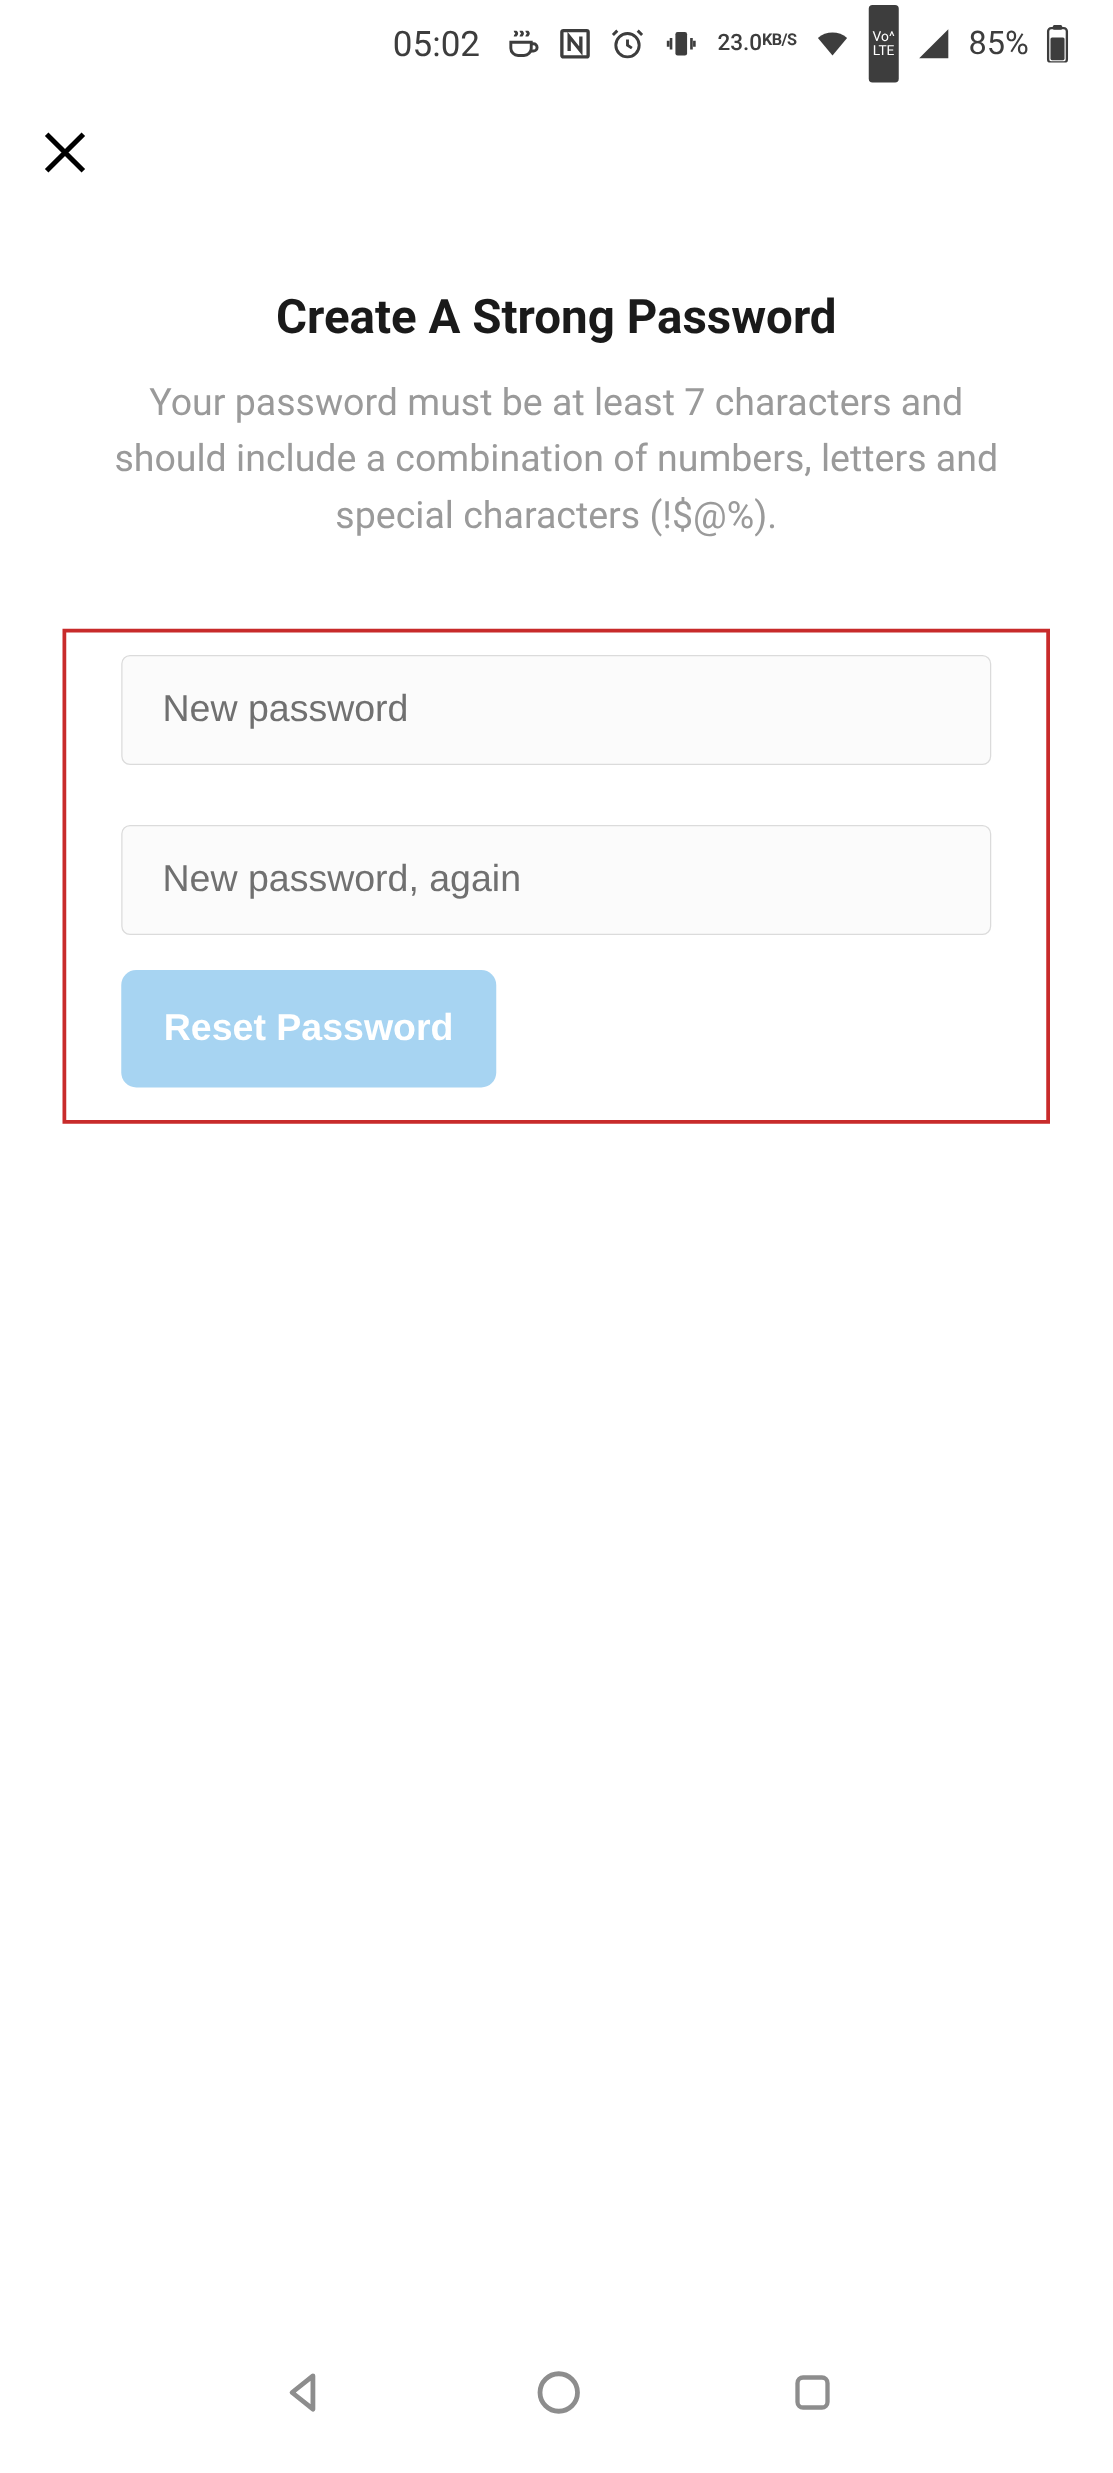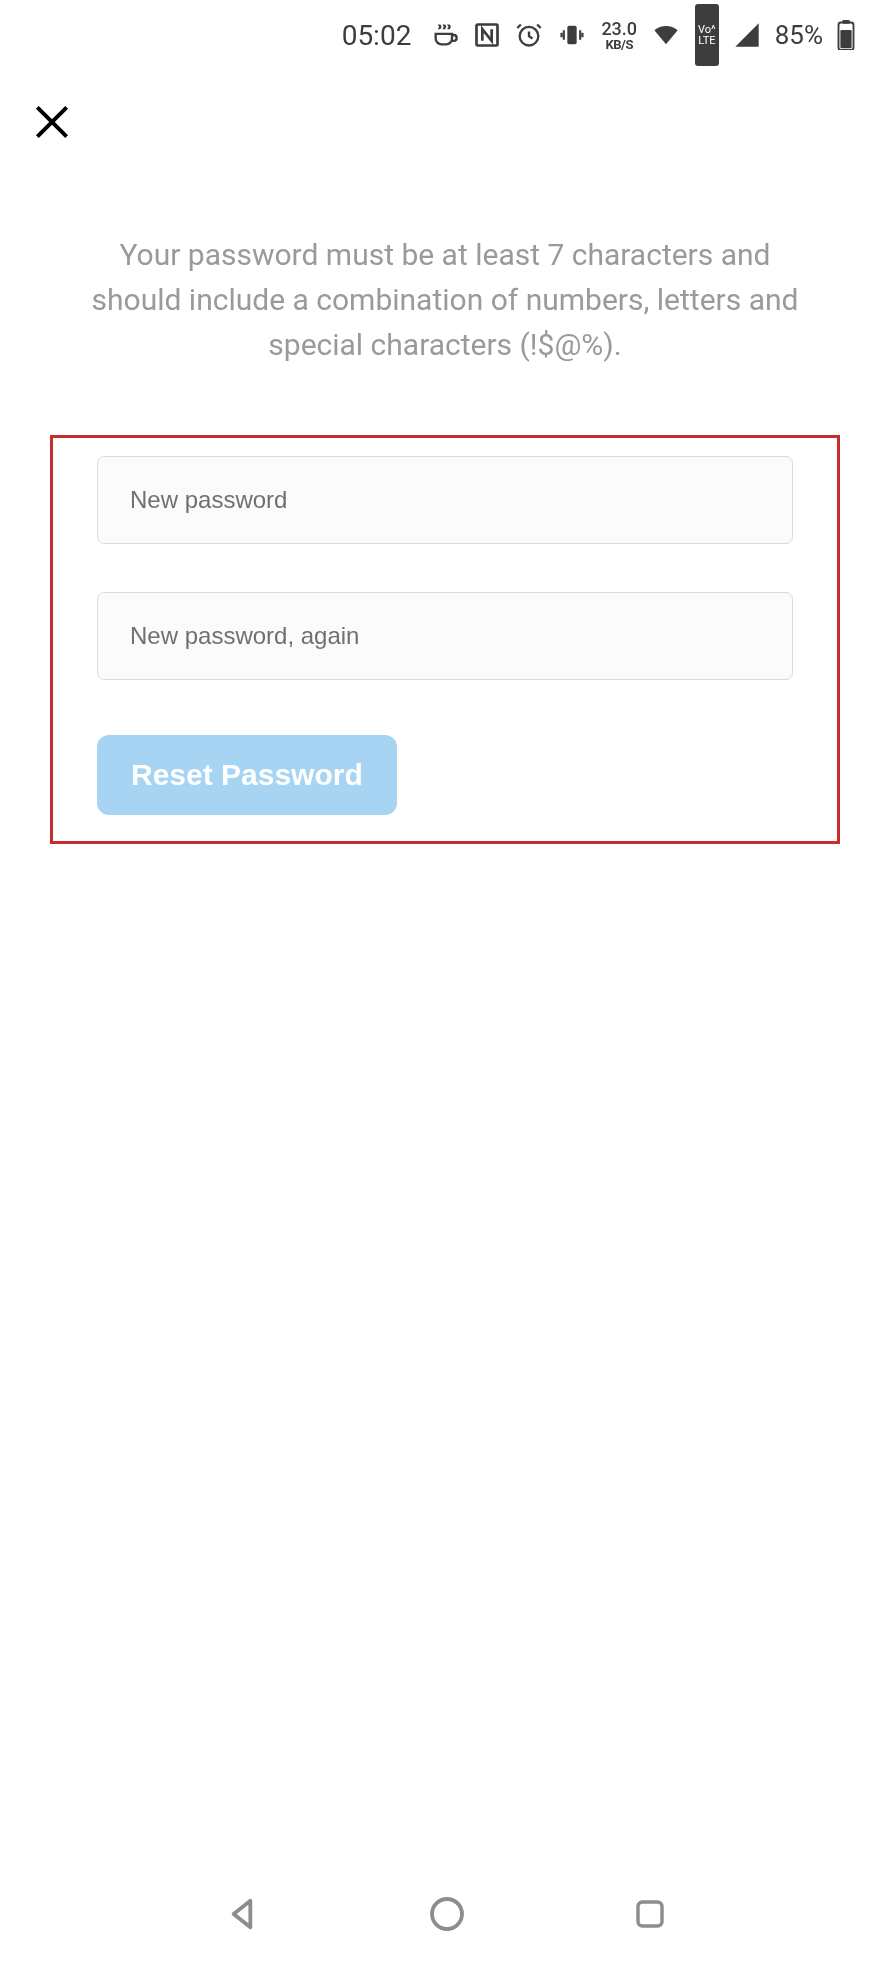--- a/index.html
+++ b/index.html
@@ -38,22 +38,21 @@
     .status-icon {
       display: inline-flex;
       align-items: center;
       justify-content: center;
       color: #3d3d3d;
     }
     .kbs-text {
       font-size: 14px;
       line-height: 1;
       display: flex;
-      flex-direction: column;
-      align-items: center;
+      flex-direction: row;
       color: #3d3d3d;
     }
     .kbs-top { font-size: 18px; font-weight: 500;}
     .kbs-bot { font-size: 13px; letter-spacing: -0.5px; font-weight: bold;}
     .volte-box {
       background: #3d3d3d;
       color:#fff;
       padding: 20px 3px;
       font-size: 11px;
       line-height: 1;
@@ -110,33 +109,33 @@
       border: 3px solid #c82b2b;
       padding: 18px 44px 26px 44px;
     }
     .input-field {
       width: 100%;
       height: 88px;
       background: #fbfbfb;
       border: 1px solid #dbdbdb;
       border-radius: 7px;
       padding: 0 32px;
-      font-size: 24px;
+      font-size: 30px;
       color: #333;
       margin-top: 48px;
     }
     .input-field::placeholder {
       color: #707070;
     }
     .input-field:first-of-type {
       margin-top: 0;
     }
     .reset-btn {
-      margin-top: 55px;
-      height: 80px;
+      margin-top: 28px;
+      height: 94px;
       padding: 0 34px;
       background: #a7d4f2;
       color: #ffffff;
       border: none;
       border-radius: 12px;
       font-size: 30px;
       font-weight: 700;
       display: inline-flex;
       align-items: center;
       justify-content: center;
@@ -219,20 +218,21 @@
 
 <div class="header">
   <div class="close-btn">
     <svg width="44" height="44" viewBox="0 0 24 24" fill="none" stroke="#000" stroke-width="2.2">
       <path d="M4 4l16 16M20 4L4 20"></path>
     </svg>
   </div>
 </div>
 
 <div class="content">
+  <h1 class="title">Create A Strong Password</h1>
   <p class="subtitle">Your password must be at least 7 characters and should include a combination of numbers, letters and special characters (!$@%).</p>
 </div>
 
 <div class="form-box">
   <input type="password" class="input-field" placeholder="New password" style="">
   <input type="password" class="input-field" placeholder="New password, again" style="">
   <div>
     <button class="reset-btn">Reset Password</button>
   </div>
 </div>

